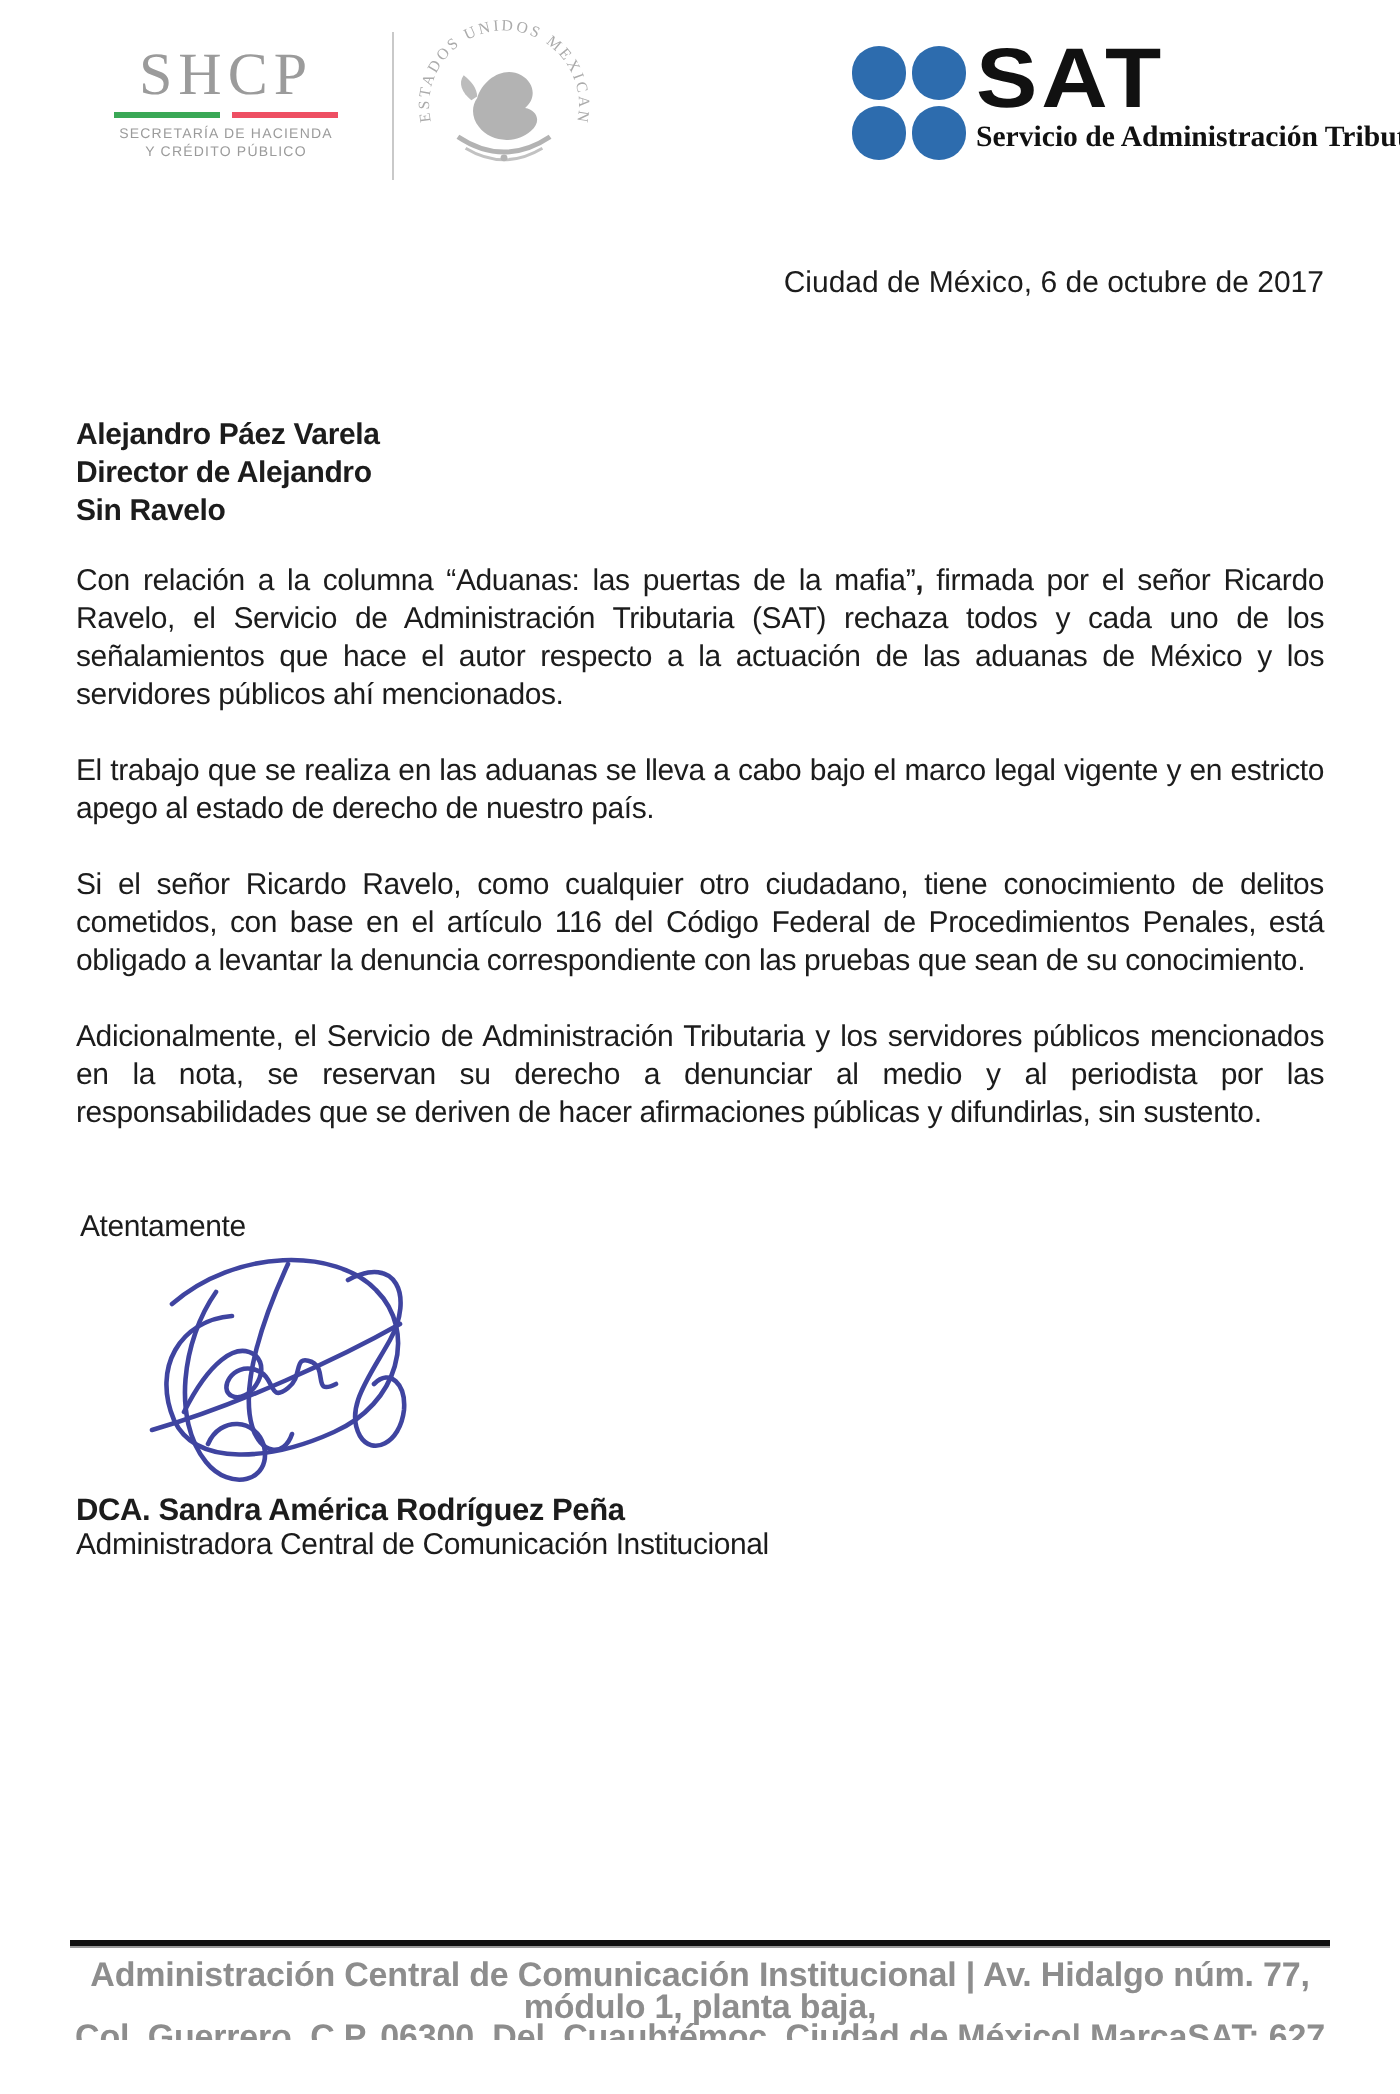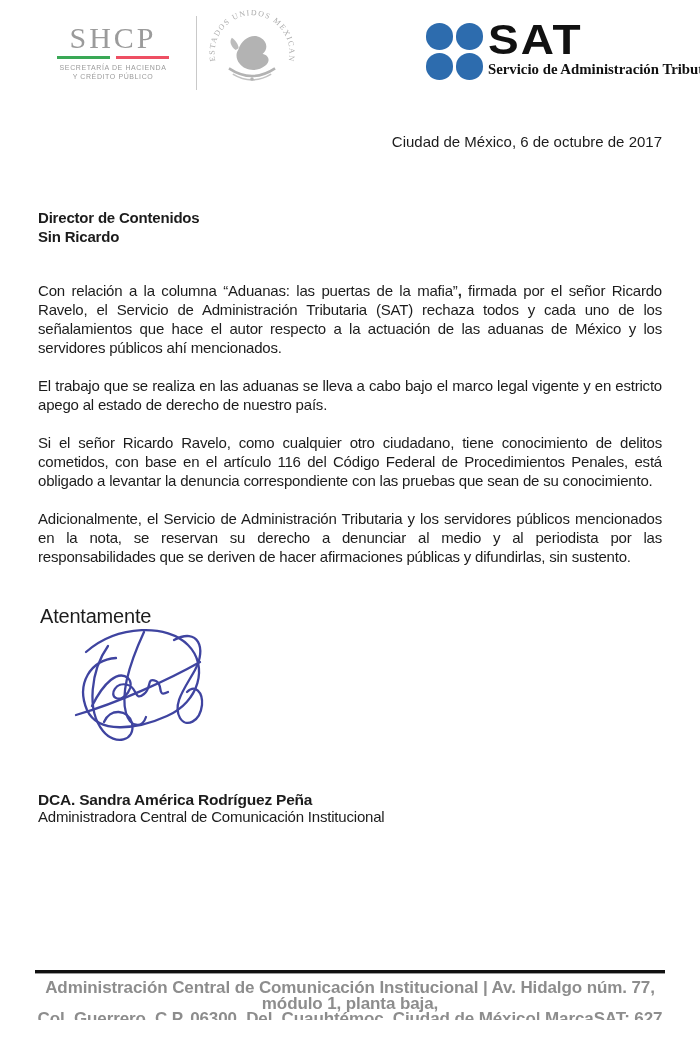--- a/index.html
+++ b/index.html
@@ -119,36 +119,35 @@
     line-height: 19px;
     letter-spacing: -0.2px;
     text-align: justify;
   }
   .letter-body p { margin: 0 0 19px 0; }
   .bold { font-weight: 700; }
 
   .salutation {
     position: absolute;
     left: 40px; top: 605px;
-    font-size: 20px;
+    font-size: 15px;
     letter-spacing: -0.2px;
   }
 
   .signature {
     position: absolute;
     left: 48px; top: 618px;
     width: 190px; height: 140px;
   }
 
   .signer {
     position: absolute;
     left: 38px; top: 747px;
     line-height: 17px;
     letter-spacing: -0.2px;
-    margin-top: 44px;
   }
   .signer-name { font-size: 15.5px; font-weight: 700; }
   .signer-title { font-size: 15px; }
 
   
   .footer-rule {
     position: absolute;
     left: 35px; right: 35px; top: 970px;
     height: 4px;
     border-top: 3px solid #111;
@@ -210,22 +209,23 @@
       <div class="sat-dot" style="background: rgb(45, 108, 174);"></div>
       <div class="sat-dot" style="background: rgb(45, 108, 174);"></div>
     </div>
     <div class="sat-acronym">SAT</div>
     <div class="sat-subtitle">Servicio de Administración Tributaria</div>
   </div>
 
   <div class="date-line">Ciudad de México, 6 de octubre de 2017</div>
 
   <div class="recipient">
-    <div>Director de Contenidos</div>
-    <div>Sin Ricardo</div>
+    <div>Alejandro Páez Varela</div>
+    <div>Director de Alejandro</div>
+    <div>Sin Ravelo</div>
   </div>
 
   <div class="letter-body">
     <p><span>Con relación a la columna “Aduanas: las puertas de la mafia”</span><span class="bold">,</span><span> firmada por el señor Ricardo Ravelo, el Servicio de Administración Tributaria (SAT) rechaza todos y cada uno de los señalamientos que hace el autor respecto a la actuación de las aduanas de México y los servidores públicos ahí mencionados.</span></p>
     <p>El trabajo que se realiza en las aduanas se lleva a cabo bajo el marco legal vigente y en estricto apego al estado de derecho de nuestro país.</p>
     <p>Si el señor Ricardo Ravelo, como cualquier otro ciudadano, tiene conocimiento de delitos cometidos, con base en el artículo 116 del Código Federal de Procedimientos Penales, está obligado a levantar la denuncia correspondiente con las pruebas que sean de su conocimiento.</p>
     <p>Adicionalmente, el Servicio de Administración Tributaria y los servidores públicos mencionados en la nota, se reservan su derecho a denunciar al medio y al periodista por las responsabilidades que se deriven de hacer afirmaciones públicas y difundirlas, sin sustento.</p>
   </div>
 
   <div class="salutation">Atentamente</div>

